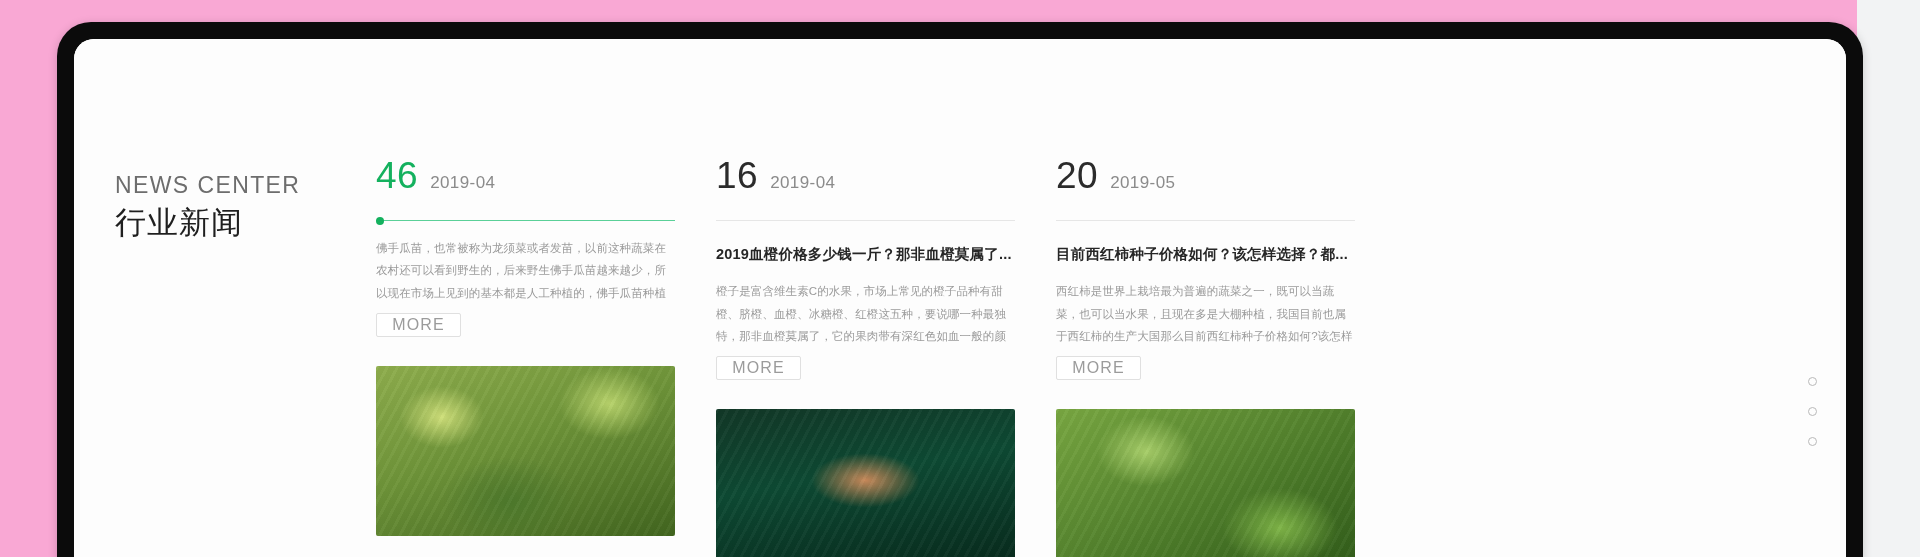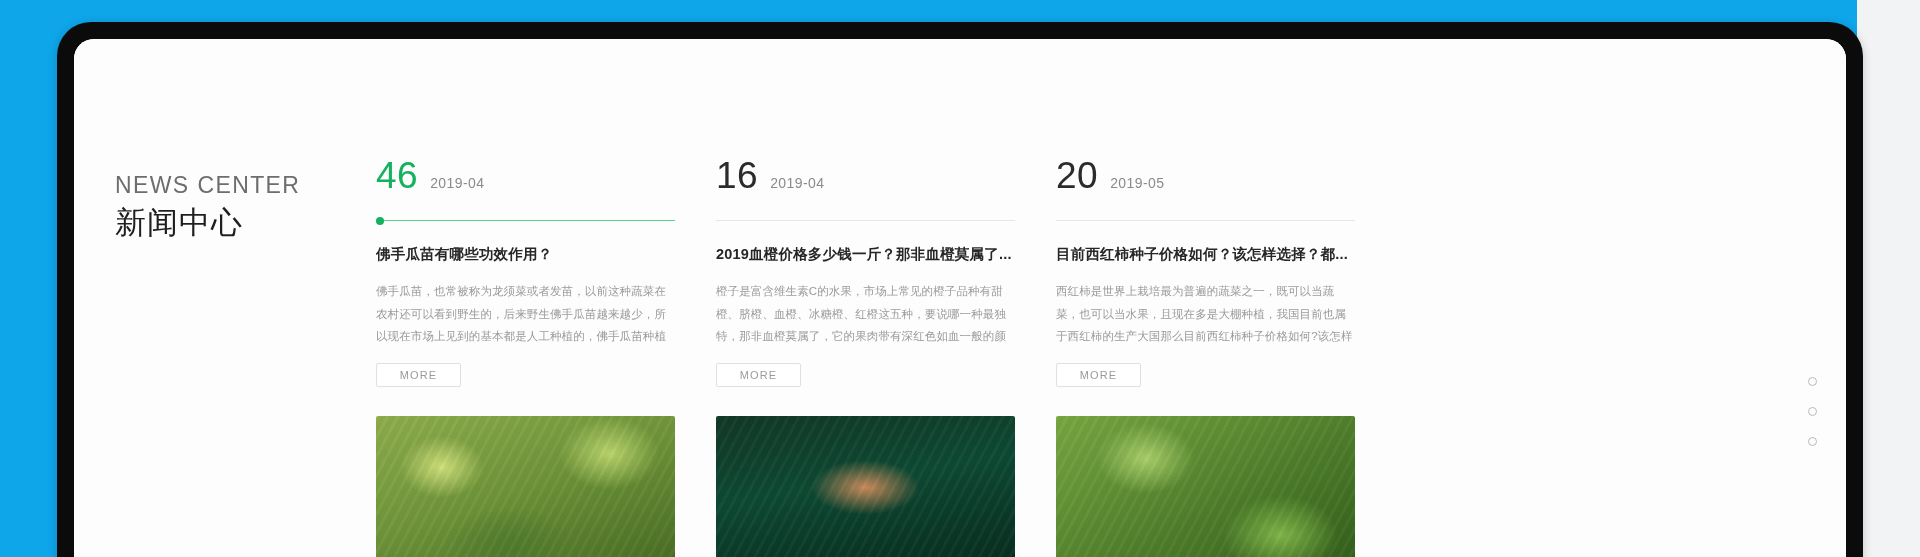--- a/index.html
+++ b/index.html
@@ -12,21 +12,21 @@
     overflow: hidden;
     background: #f2f3f4;
     font-family: "Liberation Sans", "DejaVu Sans", sans-serif;
   }
 
   
   #stage {
     position: relative;
     width: 1857px;
     height: 557px;
-    background: #0ea5e9;
+    background: #f9a8d4;
   }
 
   #device-frame {
     position: absolute;
     left: 57px;
     top: 22px;
     width: 1806px;
     height: 700px;           
     background: #0b0b0b;
     border-radius: 34px 34px 0 0;
@@ -125,21 +125,21 @@
   .card-day {
     font-size: 37px;
     font-weight: 300;
     line-height: 1;
     color: #2b2b2b;
     letter-spacing: 0.5px;
   }
   .news-card.is-active .card-day { color: #14b15e; }
   .card-ym {
     margin-left: 12px;
-    font-size: 14px;
+    font-size: 17px;
     color: #8b8b8b;
     letter-spacing: 0.4px;
   }
 
   .card-rule {
     position: relative;
     margin-top: 19px;
     height: 1px;
     background: #e6e6e6;
     width: 100%;
@@ -171,30 +171,30 @@
   .card-desc {
     margin-top: 16px;
     font-size: 11.5px;
     color: #9a9a9a;
     line-height: 1.95;
     letter-spacing: 0.1px;
     height: 66px;
     overflow: hidden;
   }
   .more-btn {
-    margin-top: 17px;
+    margin-top: 10px;
     width: 85px;
     height: 24px;
     border: 1px solid #e0e0e0;
     background: #fff;
     border-radius: 2px;
     display: flex;
     align-items: center;
     justify-content: center;
-    font-size: 11px;
+    font-size: 16px;
     letter-spacing: 1.1px;
     color: #9b9b9b;
     cursor: pointer;
     user-select: none;
   }
 
   .card-thumb {
     margin-top: 29px;
     width: 100%;
     height: 170px;
@@ -252,35 +252,34 @@
 
 <div id="stage">
 
   <div id="device-frame">
     <div id="device-screen">
 
       <div id="page">
 
         <div id="section-head">
           <div class="eyebrow">NEWS CENTER</div>
-          <div class="section-title-cn">新闻中心</div>
+          <div class="section-title-cn">行业新闻</div>
         </div>
 
 
         <div id="news-grid">
 
           <div class="news-card is-active">
             <div class="card-date-row">
               <span class="card-day">46</span>
               <span class="card-ym">2019-04</span>
             </div>
             <div class="card-rule">
               <span class="rule-dot"></span>
             </div>
-            <div class="card-title">佛手瓜苗有哪些功效作用？</div>
             <div class="card-desc">佛手瓜苗，也常被称为龙须菜或者发苗，以前这种蔬菜在农村还可以看到野生的，后来野生佛手瓜苗越来越少，所以现在市场上见到的基本都是人工种植的，佛手瓜苗种植方法非常简单...</div>
             <div class="more-btn">MORE</div>
             <div class="card-thumb thumb-a">
               <span class="thumb-streak"></span>
             </div>
           </div>
 
           <div class="news-card">
             <div class="card-date-row">
               <span class="card-day">16</span>

